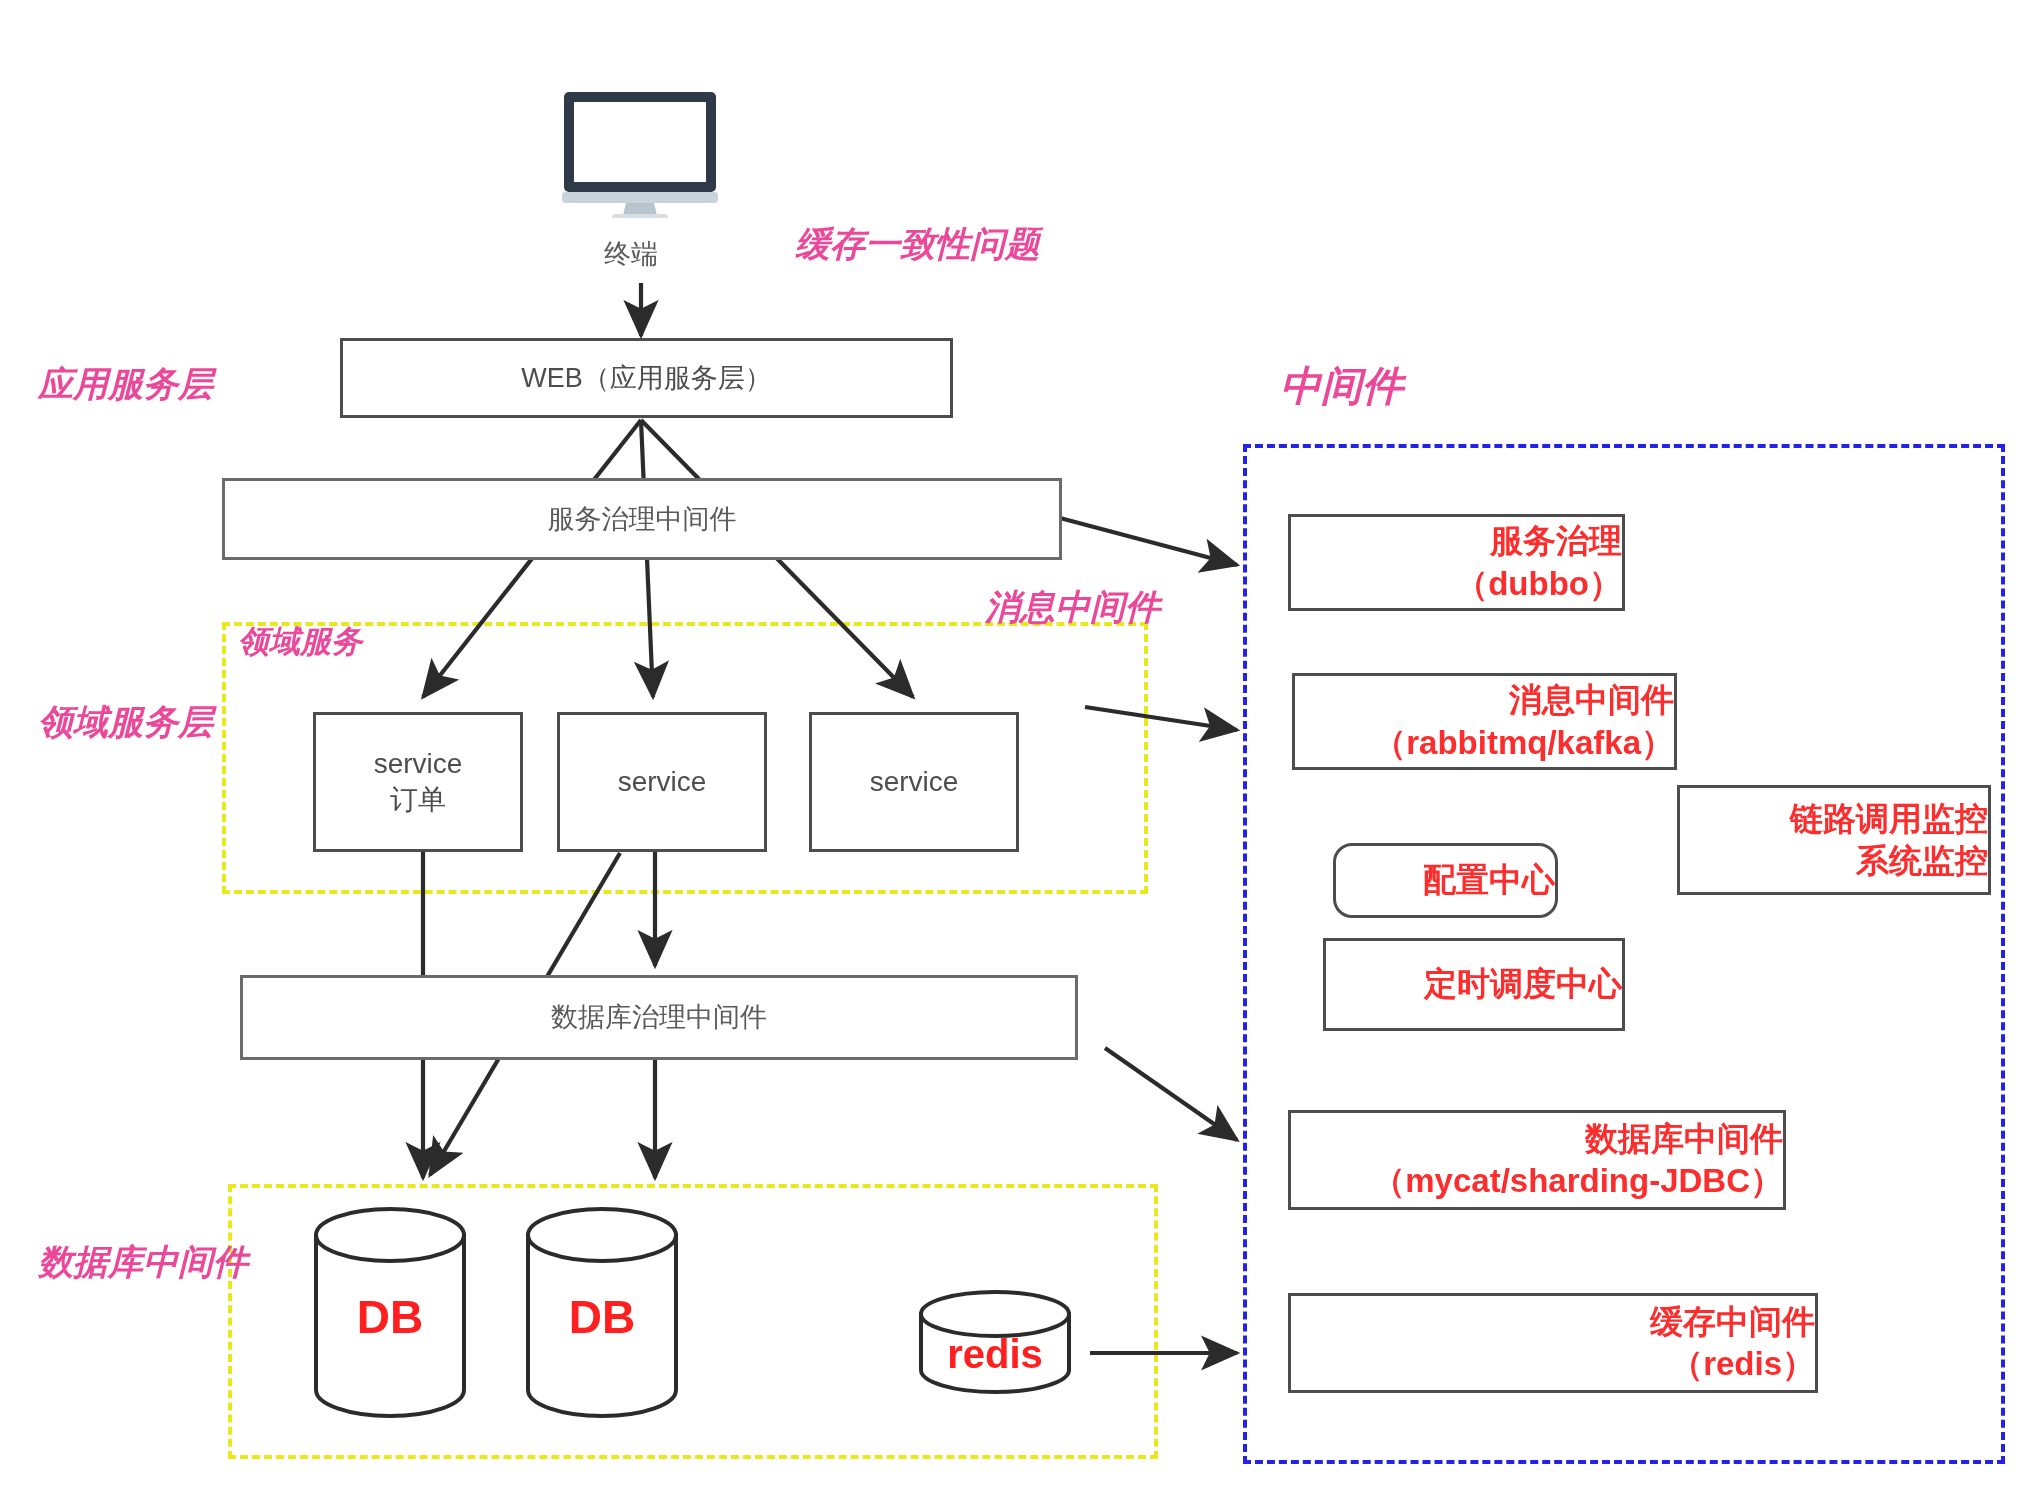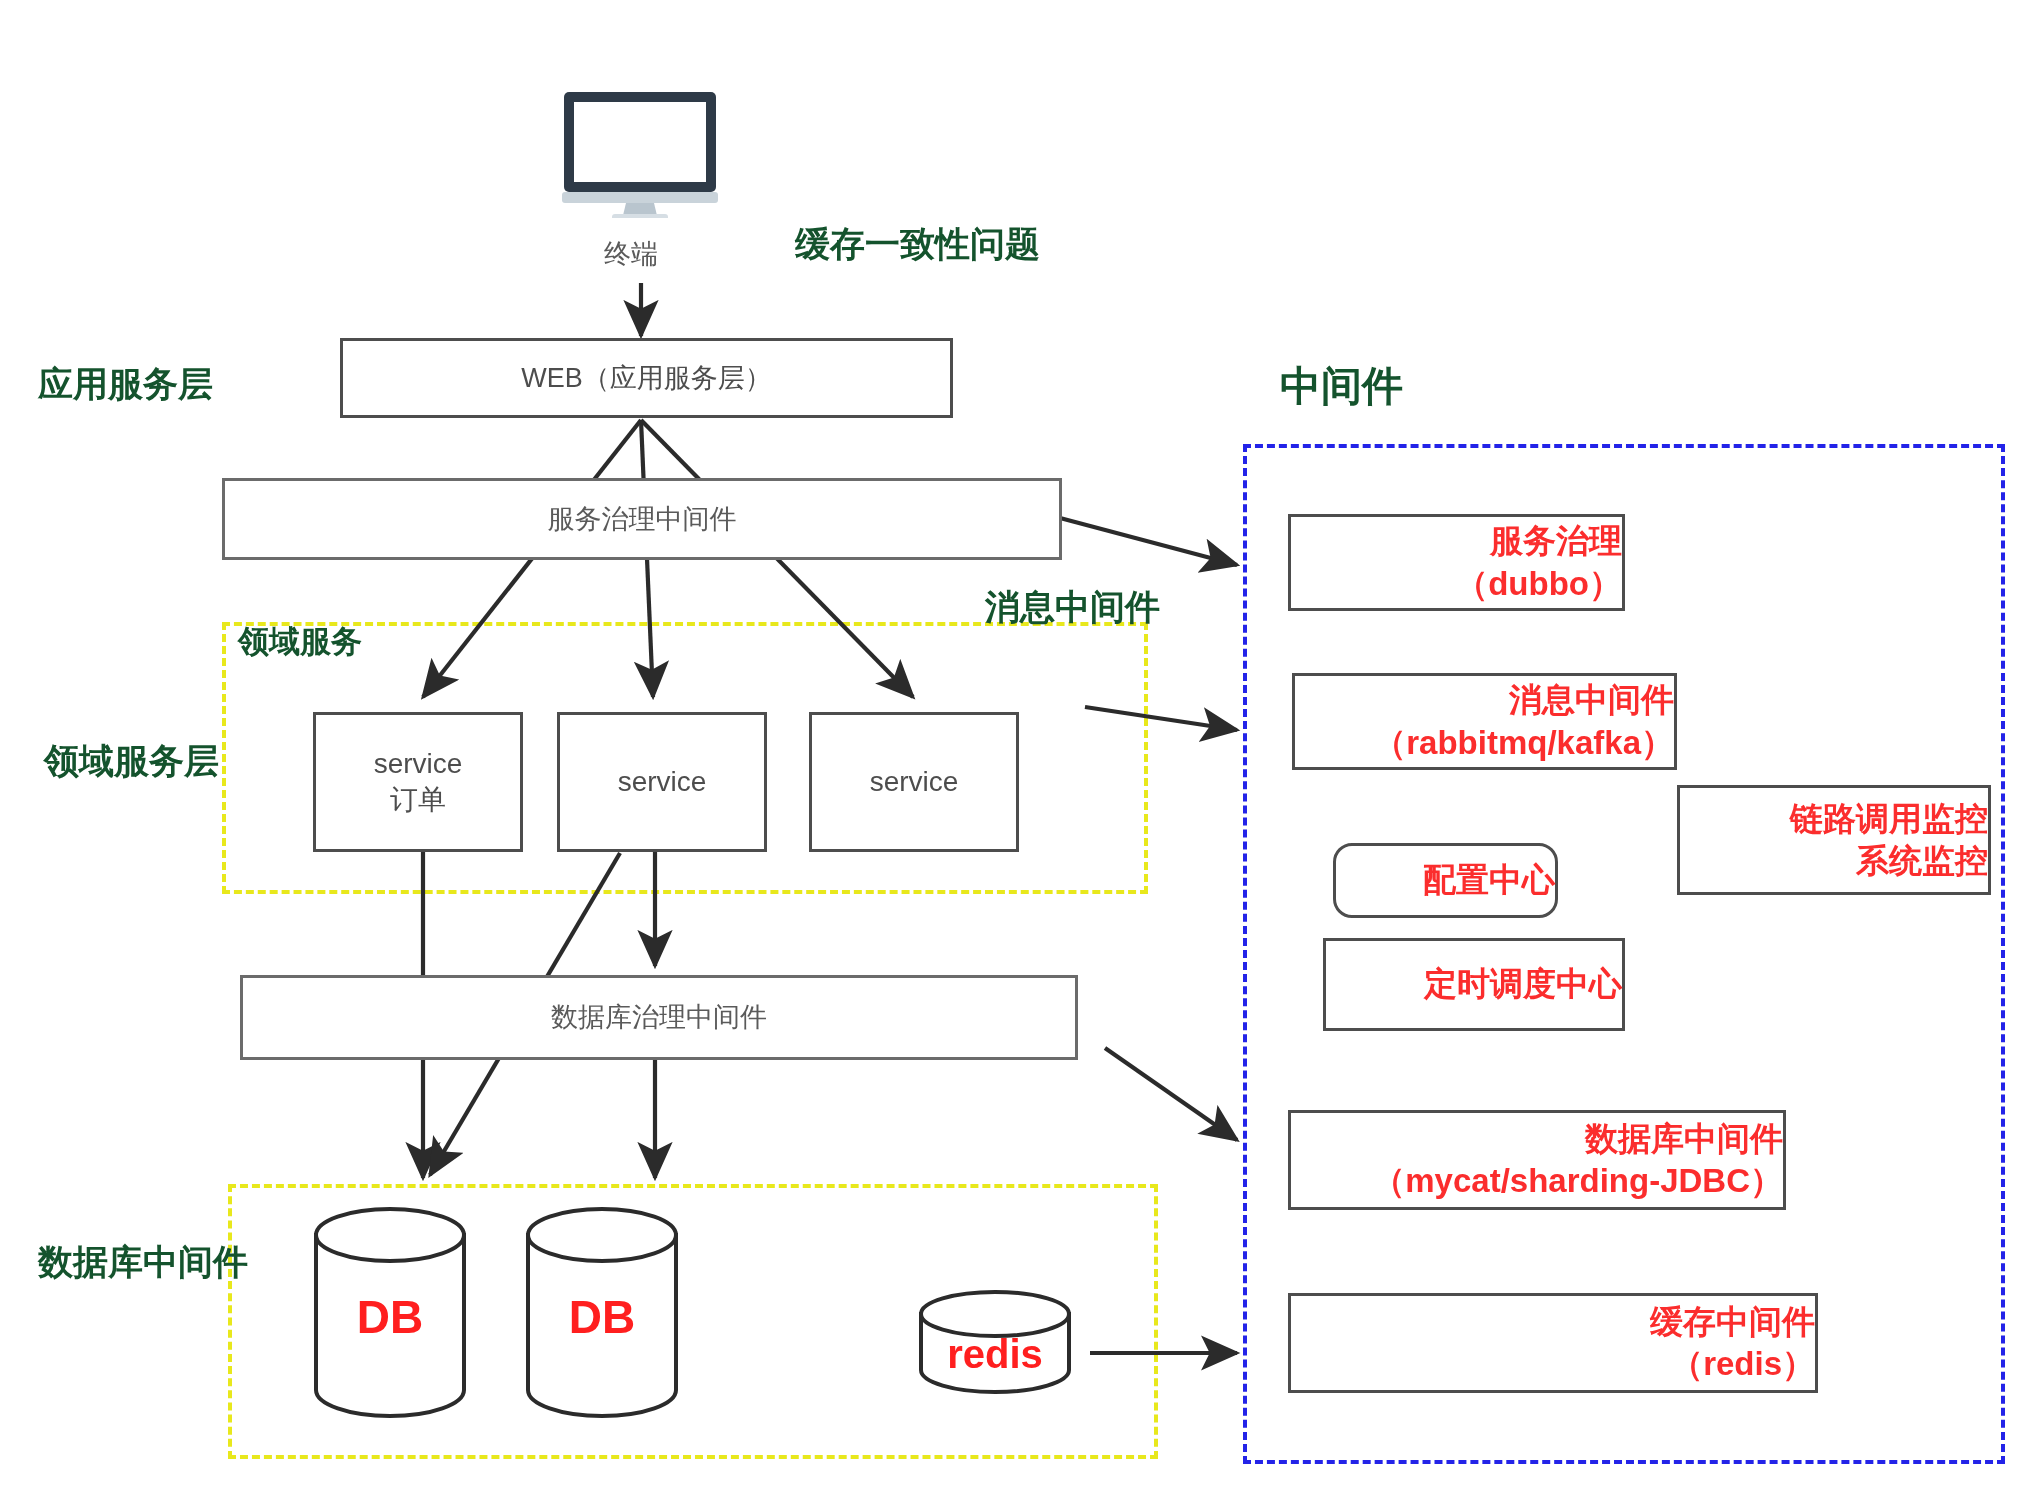--- a/index.html
+++ b/index.html
@@ -30,23 +30,24 @@
     position: absolute;
     box-sizing: border-box;
     display: flex;
     align-items: center;
     justify-content: center;
     text-align: center;
     line-height: 1.28;
   }
   
   .red-label {
-    color: #14532d;
+    color: #ec4899;
     font-weight: bold;
     white-space: nowrap;
+    font-style: italic;
   }
   .layer-label {
     font-size: 35px;
   }
   .annot-label {
     font-size: 35px;
   }
   .group-label {
     font-size: 31px;
   }
@@ -173,21 +174,21 @@
 
   <div class="node red-label annot-label" style="left:795px; top:222px;">缓存一致性问题</div>
 
   <div class="node red-label annot-label" style="left:985px; top:585px;">消息中间件</div>
 
   <div class="node red-label panel-title" style="left:1280px; top:360px;">中间件</div>
 
   <div class="node red-label group-label" style="left:238px; top:622px;">领域服务</div>
 
   <div class="node red-label layer-label" style="left:38px; top:362px;text-align:right;">应用服务层</div>
-  <div class="node red-label layer-label" style="left:44px; top:700px;margin-top:39px;">领域服务层</div>
+  <div class="node red-label layer-label" style="left:38px; top:700px;">领域服务层</div>
   <div class="node red-label layer-label" style="left:38px; top:1240px;">数据库中间件</div>
 
   <div class="node box" style="left:340px; top:338px; width:613px; height:80px;">WEB（应用服务层）</div>
 
   <div class="node bar" style="left:222px; top:478px; width:840px; height:82px;">服务治理中间件</div>
 
   <div class="node svc-box" style="left:313px; top:712px; width:210px; height:140px;">
     <span>service</span>
     <span>订单</span>
   </div>

